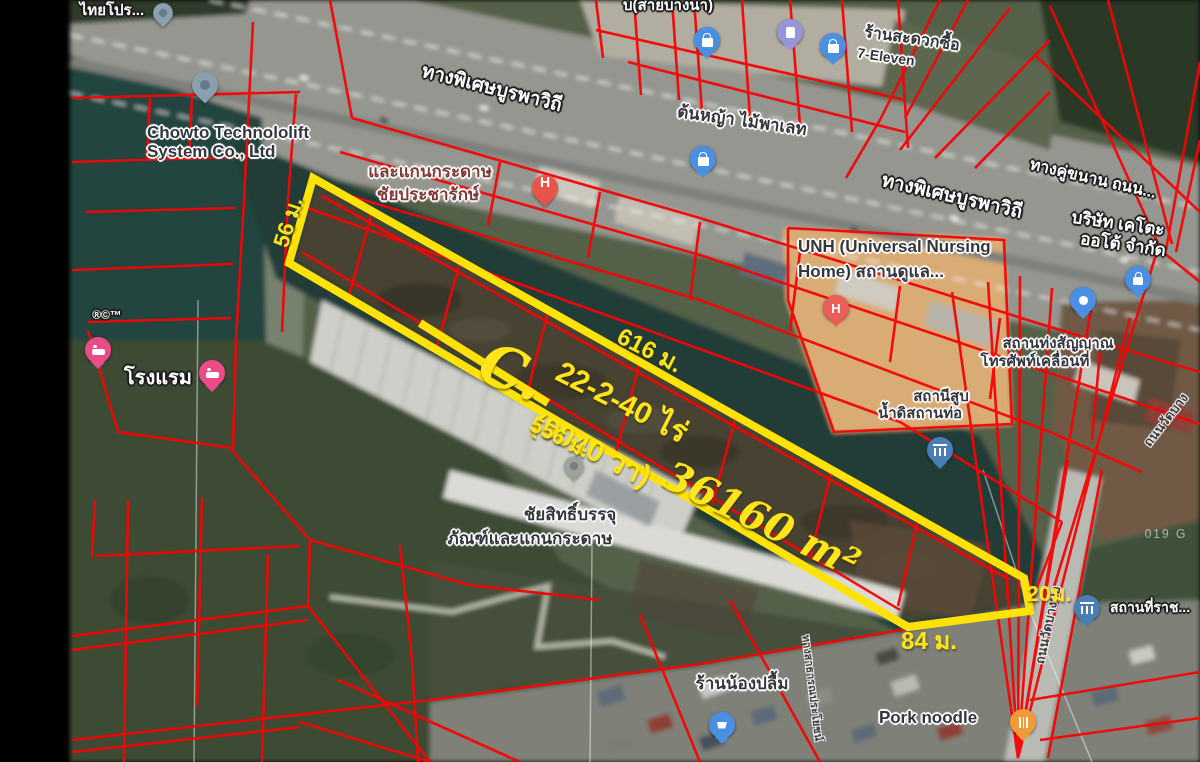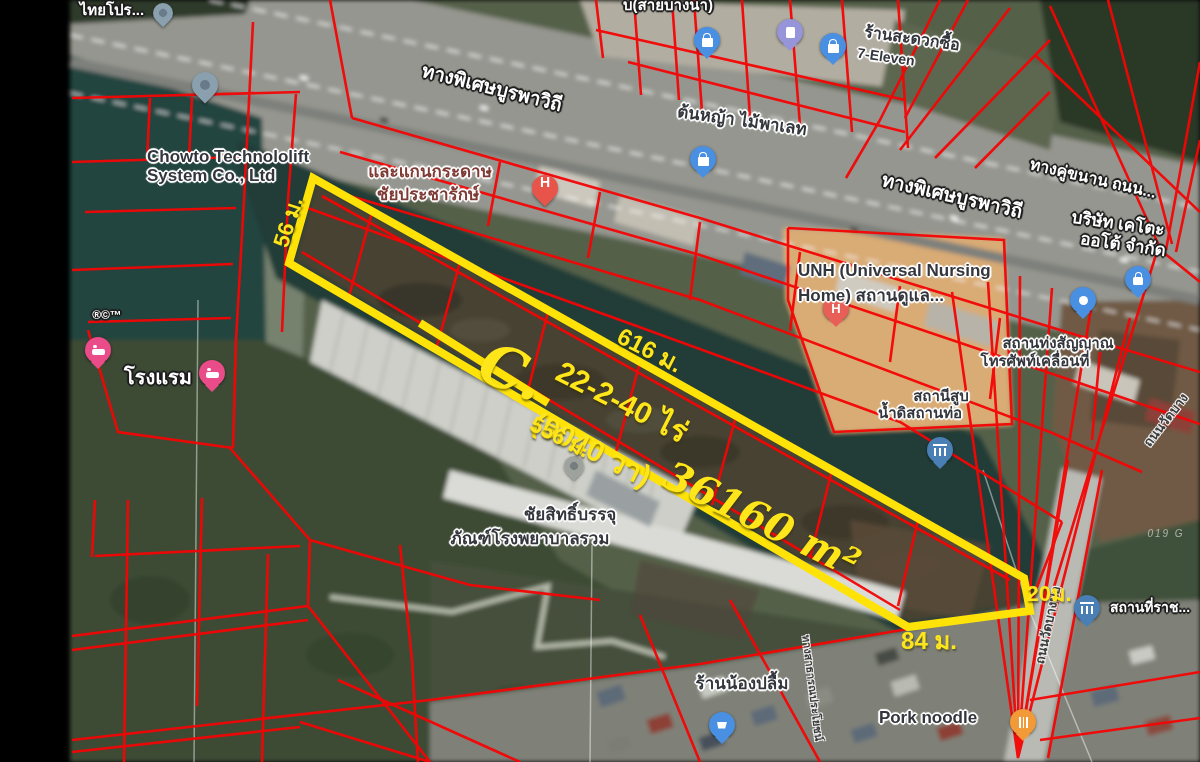--- a/index.html
+++ b/index.html
@@ -3,34 +3,34 @@
 <meta charset="utf-8">
 <style>
   html,body{margin:0;padding:0;background:#000;}
   .stage{position:relative;width:1200px;height:762px;overflow:hidden;background:#000;
          font-family:"Liberation Sans",sans-serif;}
   .stage svg{position:absolute;left:0;top:0;}
 
   
   .lbl{position:absolute;white-space:nowrap;font-weight:bold;pointer-events:auto;
        transform:translate(-50%,-50%);line-height:1.05;}
-  .lbl-l{transform:translate(0,-50%);margin-top:24px;}
+  .lbl-l{transform:translate(0,-50%);}
   .poi{color:#33363c;font-size:16px;
        text-shadow:-1px -1px 0 #fff,1px -1px 0 #fff,-1px 1px 0 #fff,1px 1px 0 #fff,
                    -2px 0 1px #fff,2px 0 1px #fff,0 -2px 1px #fff,0 2px 1px #fff;}
   .hosp{color:#7e3a34;}
   .roadw{color:#fff;font-size:18px;
        text-shadow:-1px -1px 0 #1c1c1c,1px -1px 0 #1c1c1c,-1px 1px 0 #1c1c1c,1px 1px 0 #1c1c1c,
                    -2px 0 1px #1c1c1c,2px 0 1px #1c1c1c,0 -2px 1px #1c1c1c,0 2px 1px #1c1c1c;}
   .roadd{color:#3c3c3c;font-size:13px;
        text-shadow:-1px -1px 0 #eee,1px -1px 0 #eee,-1px 1px 0 #eee,1px 1px 0 #eee;}
   .yel{color:#ffe61a;font-size:24px;font-weight:bold;
        text-shadow:1px 2px 2px rgba(50,45,0,.55);}
   .yelhand{font-family:"DejaVu Serif",serif;font-style:italic;}
-  .wm{color:rgba(255,255,255,.55);font-size:10px;letter-spacing:2px;font-weight:normal;font-style:italic;}
+  .wm{color:rgba(255,255,255,.55);font-size:12px;letter-spacing:2px;font-weight:normal;}
 
   
   .cpin{position:absolute;width:26px;height:26px;border-radius:50%;
         transform:translate(-50%,-100%) translateY(-5px);
         box-shadow:0 1px 3px rgba(0,0,0,.55);display:flex;align-items:center;justify-content:center;}
   .cpin::after{content:"";position:absolute;left:50%;bottom:-4px;width:10px;height:10px;
         background:inherit;transform:translateX(-50%) rotate(45deg);z-index:-1;}
   .c-blue{background:#4a90e2;} .c-purple{background:#9695d9;} .c-rose{background:#e85f57;}
   .c-bank{background:#4a7fb5;} .c-pink{background:#ea4c89;} .c-orange{background:#f29a38;}
 
@@ -286,21 +286,21 @@
 <div class="lbl poi hosp" style="left:428px;top:195px;font-size:17px">ชัยประชารักษ์</div>
 <div class="lbl lbl-l poi" style="left:798px;top:247px;font-size:17px">UNH (Universal Nursing</div>
 <div class="lbl lbl-l poi" style="left:798px;top:272px;font-size:17px">Home) สถานดูแล...</div>
 <div class="lbl poi" style="left:1058px;top:343px;font-size:15px">สถานท่งสัญญาณ</div>
 <div class="lbl poi" style="left:1035px;top:361px;font-size:15px">โทรศัพท์เคลื่อนที่</div>
 <div class="lbl poi" style="left:941px;top:396px;font-size:15px">สถานีสูบ</div>
 <div class="lbl poi" style="left:920px;top:413px;font-size:15px">น้ำดิสถานท่อ</div>
 <div class="lbl roadw" style="left:158px;top:377px;font-size:20px">โรงแรม</div>
 <div class="lbl roadw" style="left:107px;top:315px;font-size:12px">®©™</div>
 <div class="lbl poi" style="left:570px;top:515px;font-size:17px">ชัยสิทธิ์บรรจุ</div>
-<div class="lbl poi" style="left:530px;top:539px;font-size:17px">ภัณฑ์โรงพยาบาลรวม</div>
+<div class="lbl poi" style="left:530px;top:539px;font-size:17px">ภัณฑ์และแกนกระดาษ</div>
 <div class="lbl poi" style="left:742px;top:684px;font-size:17px">ร้านน้องปลื้ม</div>
 <div class="lbl poi" style="left:928px;top:718px;font-size:17px">Pork noodle</div>
 <div class="lbl roadd" style="left:1105px;top:786px;font-size:14px">ซอยเกษตรสุข</div>
 <div class="lbl roadw" style="left:1150px;top:607px;font-size:14px">สถานที่ราช...</div>
 <div class="lbl roadd" style="left:1048px;top:625px;transform:translate(-50%,-50%) rotate(-78deg)">ถนนวัดบางบ่อ</div>
 <div class="lbl roadd" style="left:1166px;top:420px;transform:translate(-50%,-50%) rotate(-52deg)">ถนนวัดบาง</div>
 <div class="lbl roadd" style="left:812px;top:688px;transform:translate(-50%,-50%) rotate(83deg);font-size:11px">ทางสาธารณประโยชน์</div>
 <div class="lbl wm" style="left:1166px;top:534px">019 G</div>
 
 <div class="lbl yel" style="left:288px;top:222px;transform:translate(-50%,-50%) rotate(-72deg);font-size:22px">56 ม.</div>

